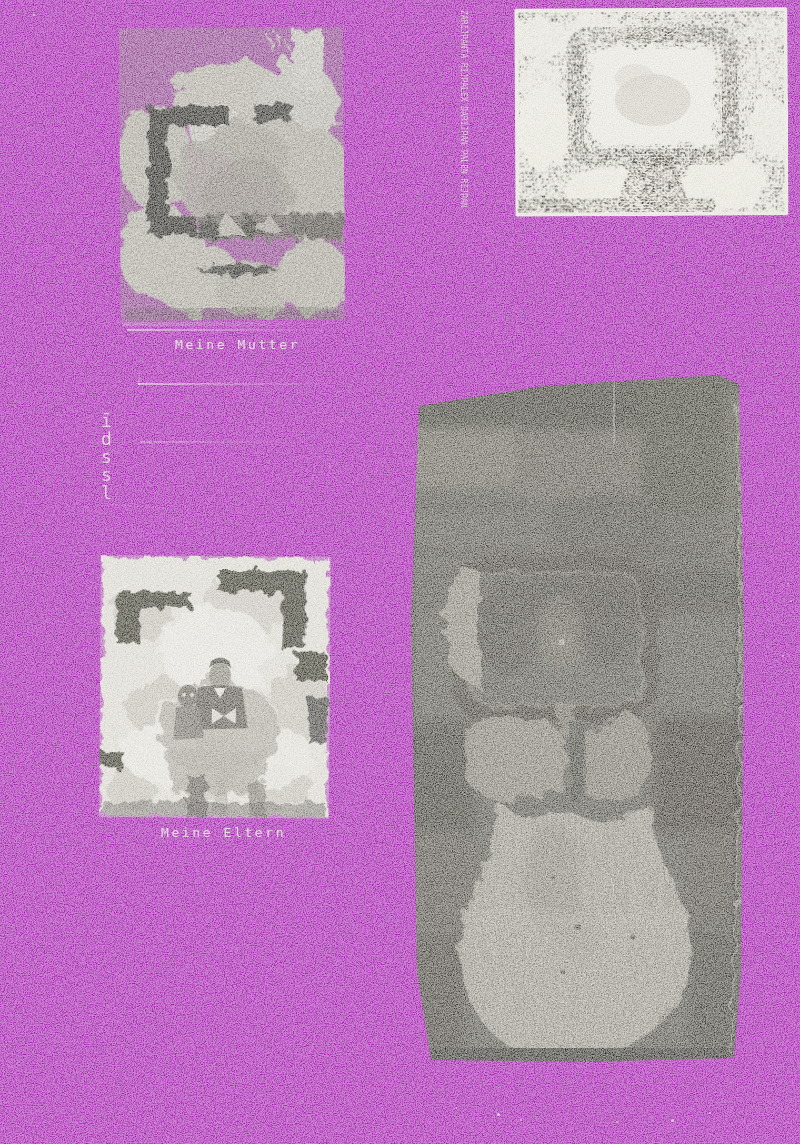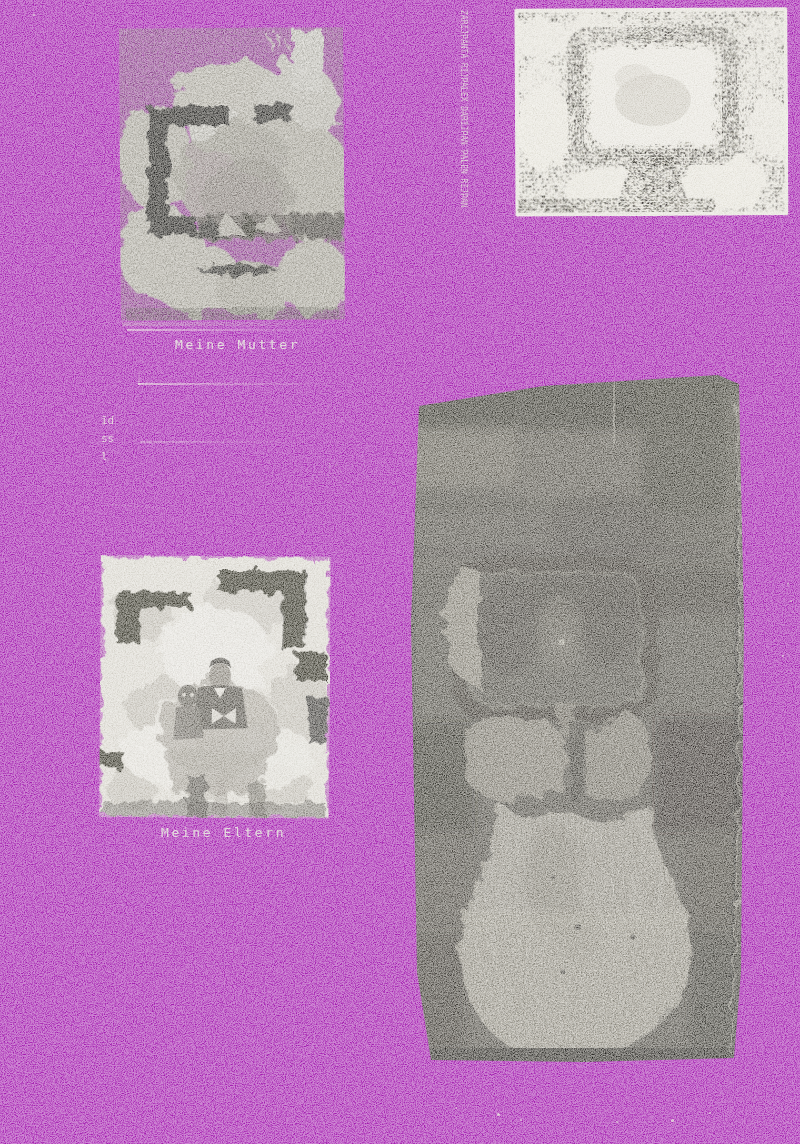--- a/index.html
+++ b/index.html
@@ -8,21 +8,21 @@
     background:#a21caf;
     font-family:"DejaVu Sans Mono","Liberation Mono",monospace;
   }
   .stage svg { display:block; }
   .caption {
     position:absolute; color:#d8d5ce; font-size:13px; letter-spacing:2.6px;
     white-space:nowrap; opacity:.92; text-shadow:0 0 1px rgba(255,255,255,.28);
   }
   .vtext {
     position:absolute; left:101px; top:412px; width:16px;
-    font-size:11px; line-height:18px; color:#dcd9d0; word-break:break-all;
+    font-size:18px; line-height:18px; color:#dcd9d0; word-break:break-all;
     opacity:.85;
   }
   .glyph-strip {
     position:absolute; left:459px; top:10px; height:210px; overflow:hidden;
     writing-mode:vertical-rl; font-size:8px; letter-spacing:0;
     color:#d2cfc6; opacity:.8; white-space:nowrap;
   }
   .rule { position:absolute; height:2px;
     background:linear-gradient(to right, rgba(228,225,216,.62), rgba(228,225,216,.30) 45%, rgba(228,225,216,0)); }
   .rule.dim { opacity:.55; }

